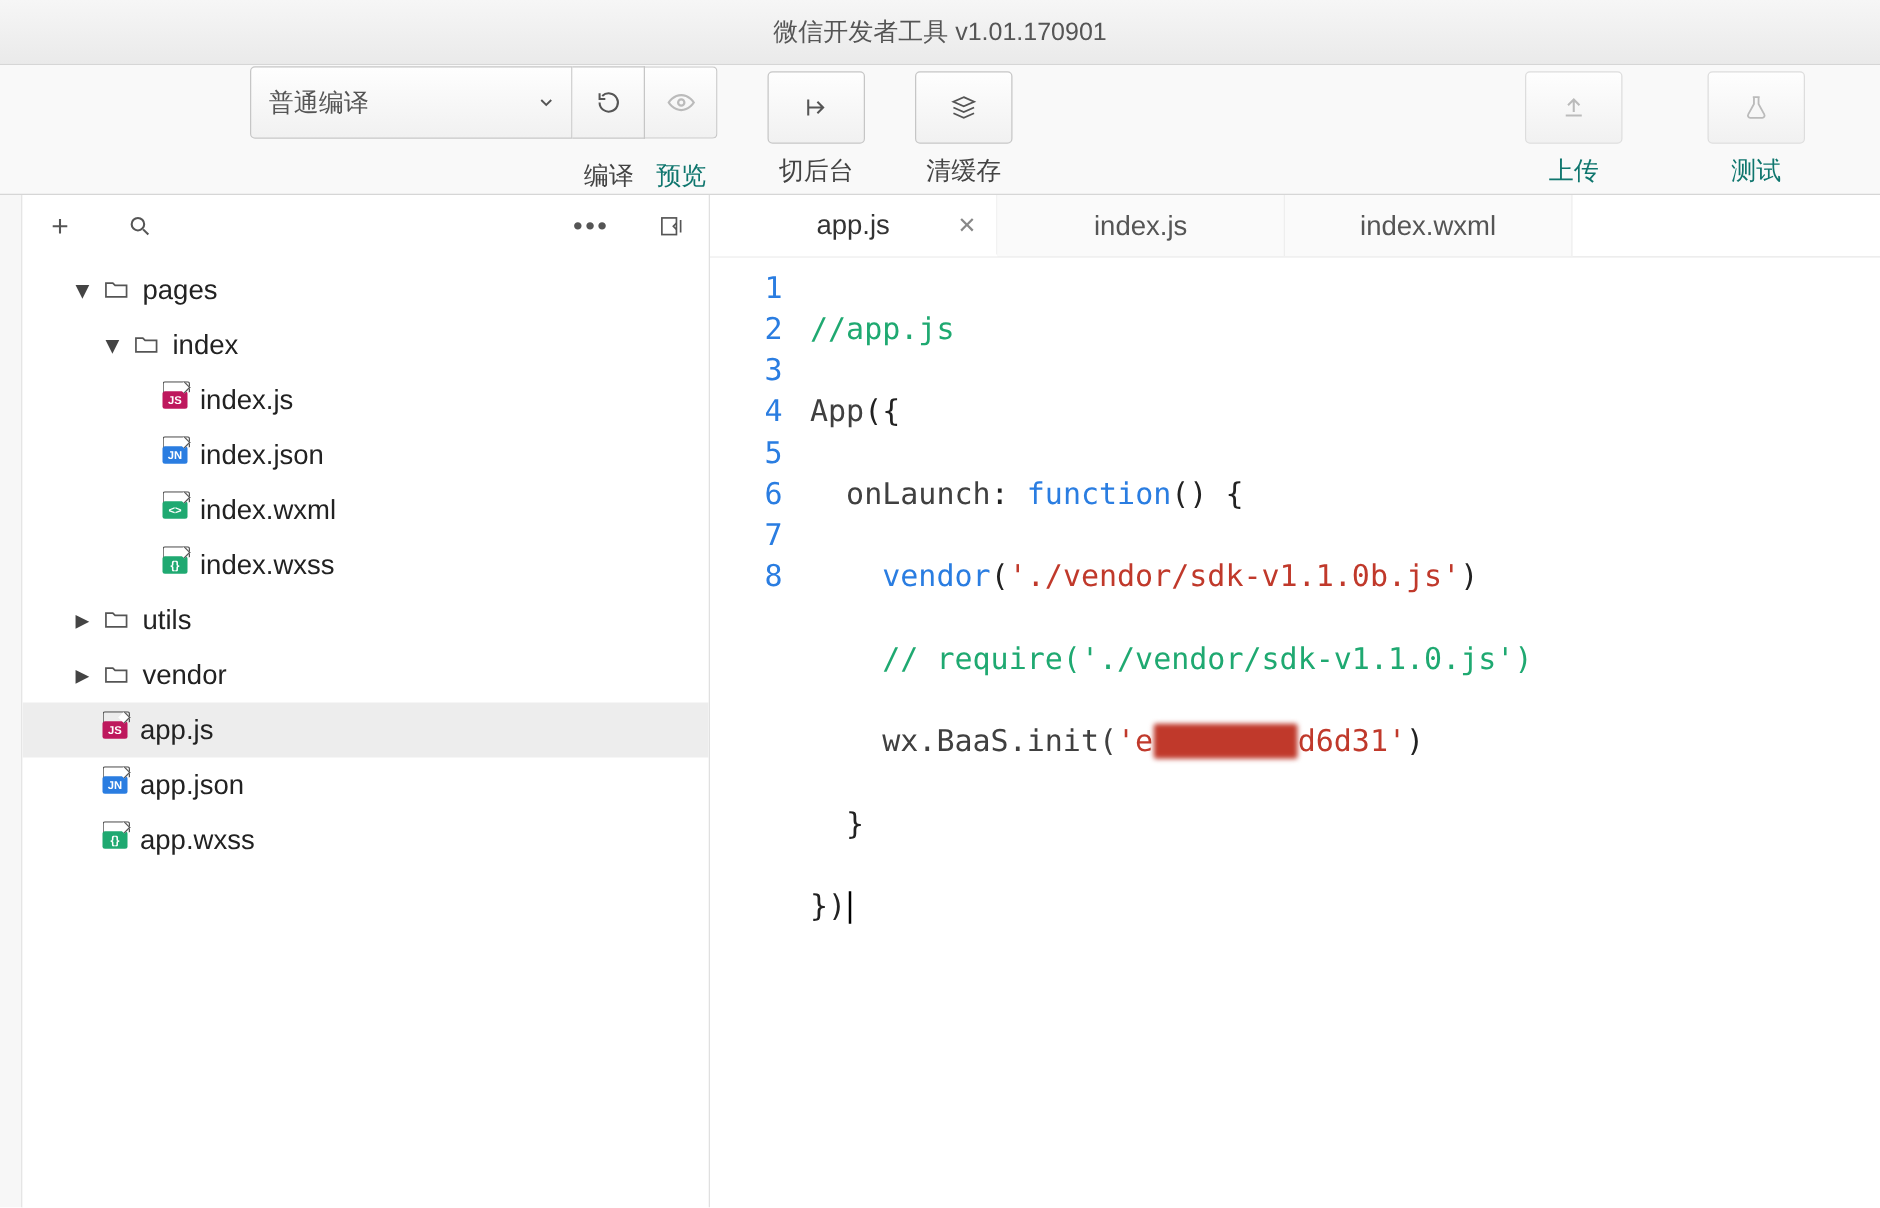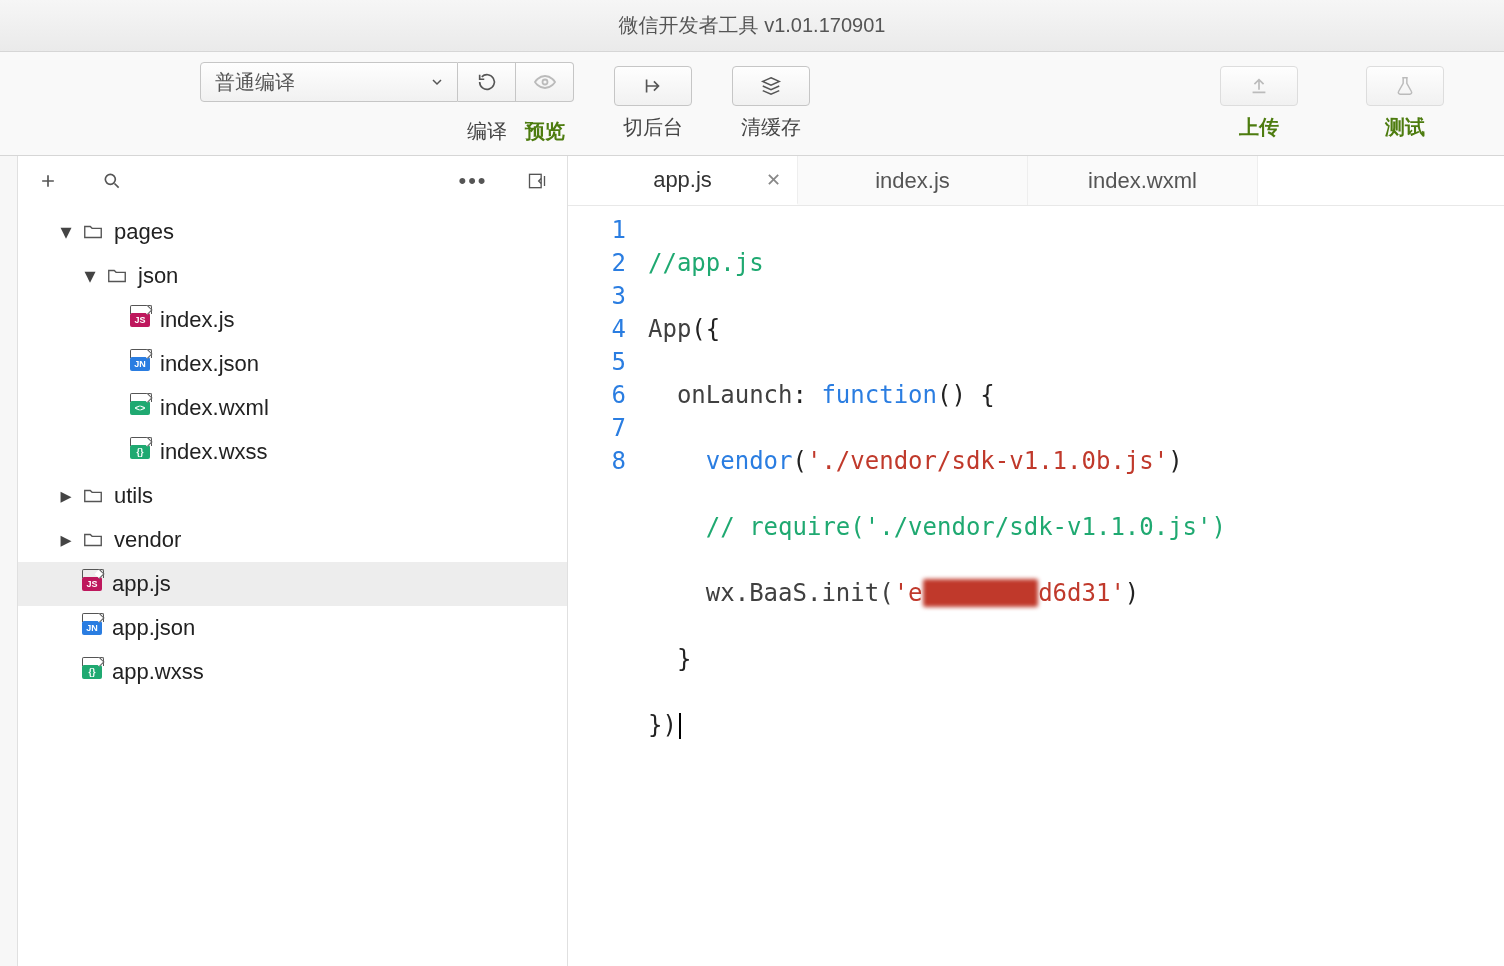--- a/index.html
+++ b/index.html
@@ -1,27 +1,27 @@
 <!DOCTYPE html>
 <html><head>
 <meta charset="utf-8">
 <style>
 * { box-sizing: border-box; margin: 0; padding: 0; }
 body { font-family: -apple-system, "Helvetica Neue", Arial, sans-serif; font-size: 14px; color: #333; background: #fff; width: 1504px; height: 966px; overflow: hidden; display: flex; flex-direction: column; }
 .titlebar { height: 52px; background: linear-gradient(#f6f6f6,#eaeaea); border-bottom: 1px solid #d6d6d6; display: flex; align-items: center; justify-content: center; font-size: 20px; color: #555; }
 .toolbar { height: 104px; background: #f9f9f9; border-bottom: 1px solid #d6d6d6; display: flex; align-items: center; padding: 0 20px; position: relative; }
 .tool-group { display: flex; flex-direction: column; align-items: center; margin-right: 40px; }
 .tool-row { display: flex; align-items: center; gap: 0; }
-.btn { height: 40px; background: linear-gradient(#fefefe,#f1f1f1); border: 1px solid #c6c6c6; border-radius: 4px; display: flex; align-items: center; justify-content: center; cursor: pointer; color: #555; }
+.btn { height: 58px; background: linear-gradient(#fefefe,#f1f1f1); border: 1px solid #c6c6c6; border-radius: 4px; display: flex; align-items: center; justify-content: center; cursor: pointer; color: #555; }
 .select-btn { width: 258px; padding: 0 14px; justify-content: space-between; font-size: 20px; border-top-right-radius:0; border-bottom-right-radius:0; }
 .icon-btn { width: 58px; border-left:none; border-radius:0;}
 .icon-btn.last { border-top-right-radius:4px; border-bottom-right-radius:4px;}
 .sq-btn { width: 78px; }
 .tool-label { font-size: 20px; color: #444; margin-top: 8px; }
-.tool-label.disabled { color: #4d7c0f; font-weight: bold; }
+.tool-label.disabled { color: #0f766e; }
 .tool-spacer-label { width:258px; }
 .right-tools { margin-left:auto; display:flex; gap:28px;}
 .main { flex: 1; display: flex; min-height: 0; }
 .gutter-col { width: 18px; background: #f7f7f7; border-right: 1px solid #e0e0e0; }
 .sidebar { width: 550px; border-right: 1px solid #e0e0e0; display: flex; flex-direction: column; background:#fff; }
 .side-toolbar { height: 50px; display: flex; align-items: center; padding: 0 18px; gap: 40px; }
 .side-toolbar .spacer { flex:1; }
 .side-icon { width: 24px; height: 24px; display:flex; align-items:center; justify-content:center; color:#555; cursor:pointer; }
 .tree { flex:1; overflow:auto; padding-top:4px; font-size:22px; color:#222; }
 .tree-row { display:flex; align-items:center; height:44px; padding-left:10px; cursor:pointer; }
@@ -164,21 +164,21 @@
         <span class="tree-label">pages</span>
       </div>
       <div class="tree-row">
         <span class="pad2"></span>
           <span class="chev">▾</span>
         <span class="ficon folder-icon">
             <svg viewBox="0 0 24 24">
               <path d="M3 6h6l2 2h10v10H3z"></path>
             </svg>
           </span>
-        <span class="tree-label">json</span>
+        <span class="tree-label">index</span>
       </div>
       <div class="tree-row">
         <span class="pad3"></span>
           <span class="chev"></span>
         <span class="file-badge js-badge">JS</span>
         <span class="tree-label">index.js</span>
       </div>
       <div class="tree-row">
         <span class="pad3"></span>
           <span class="chev"></span>

